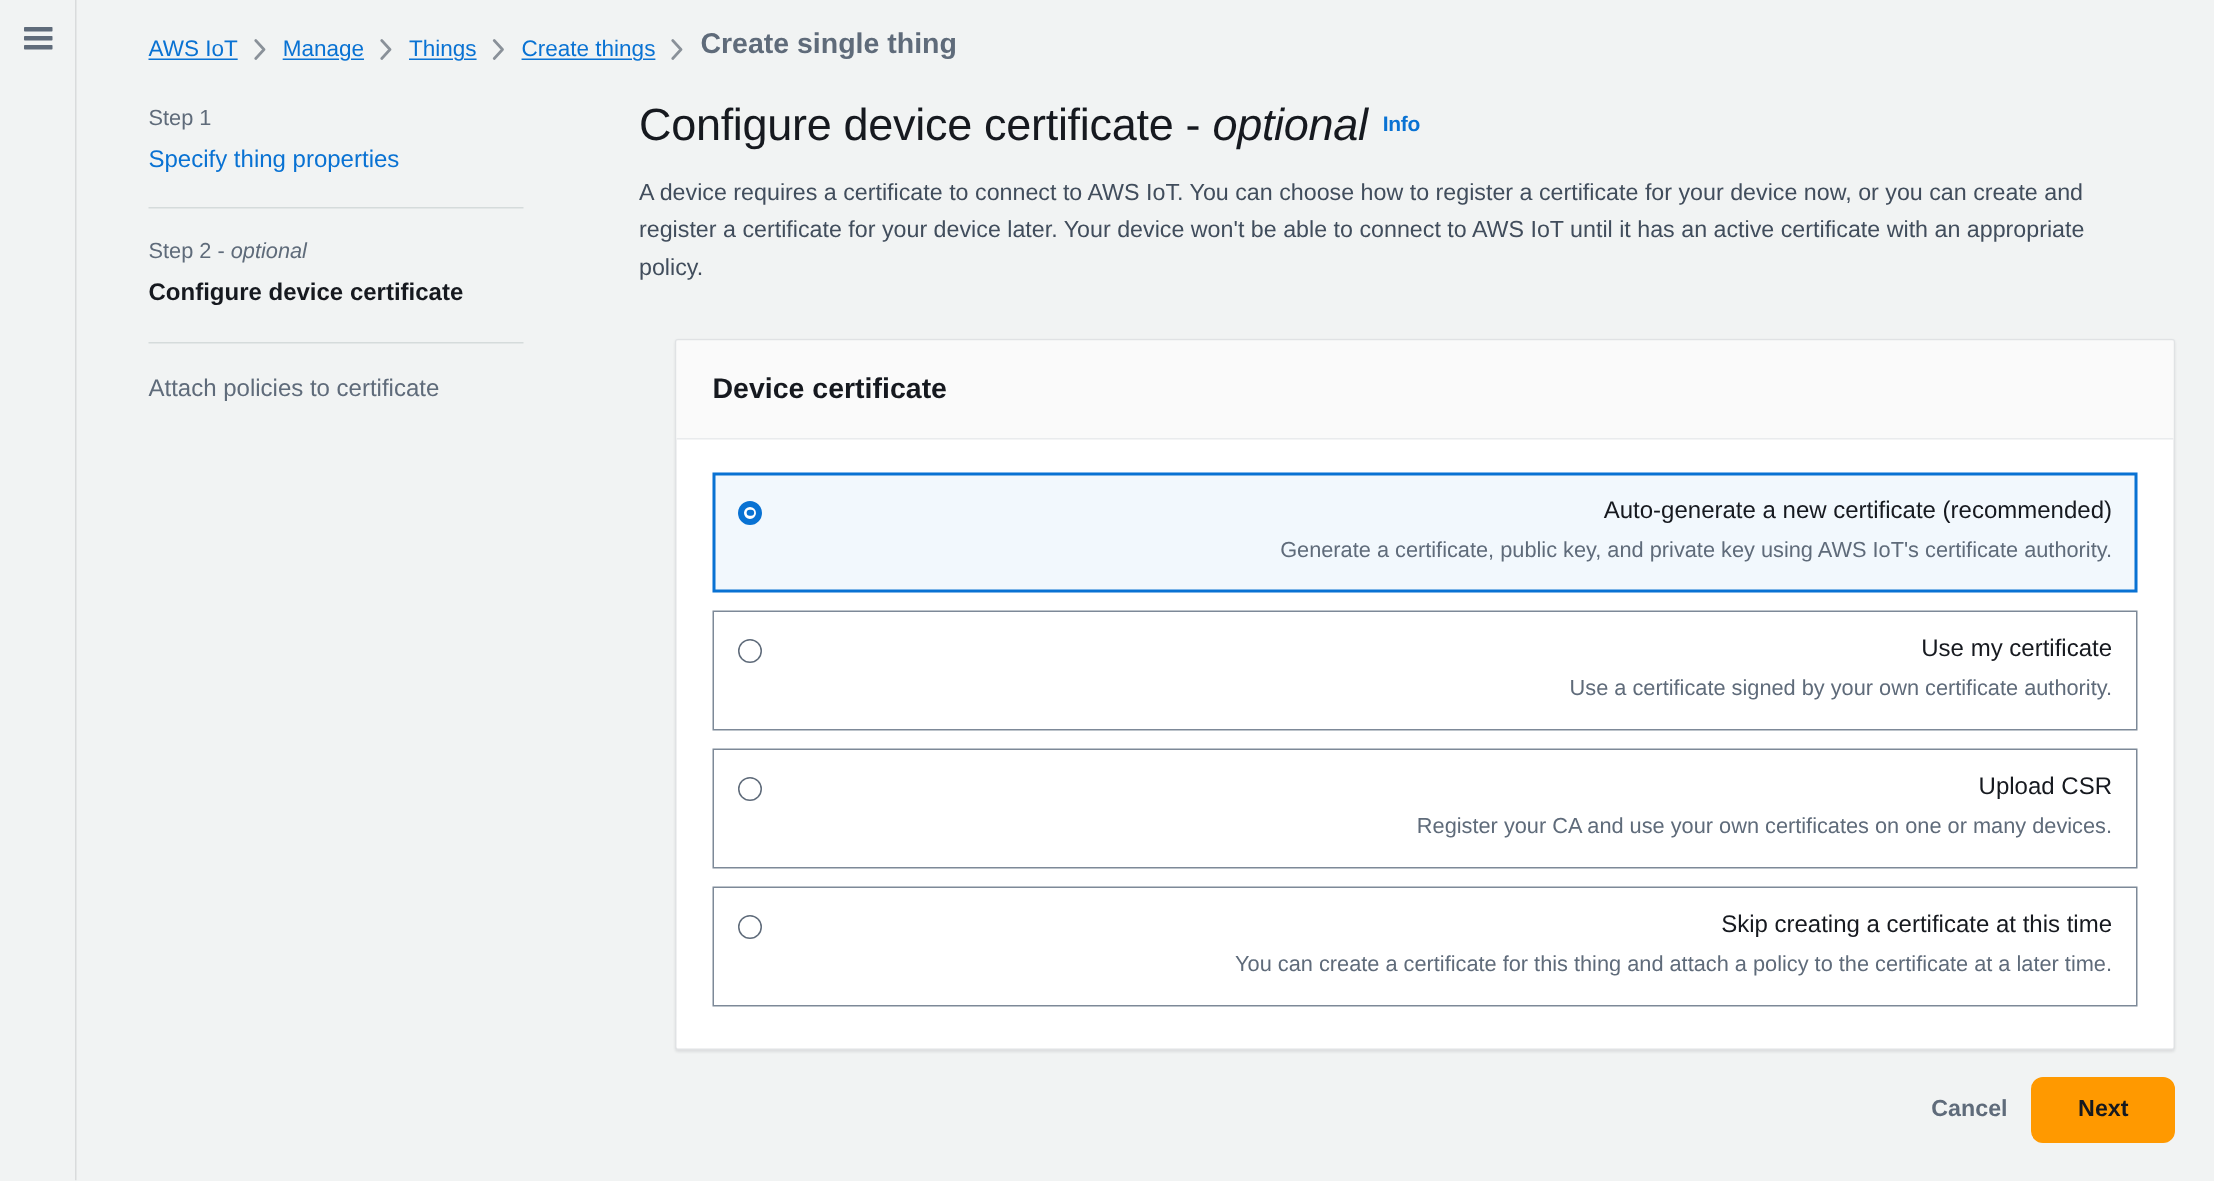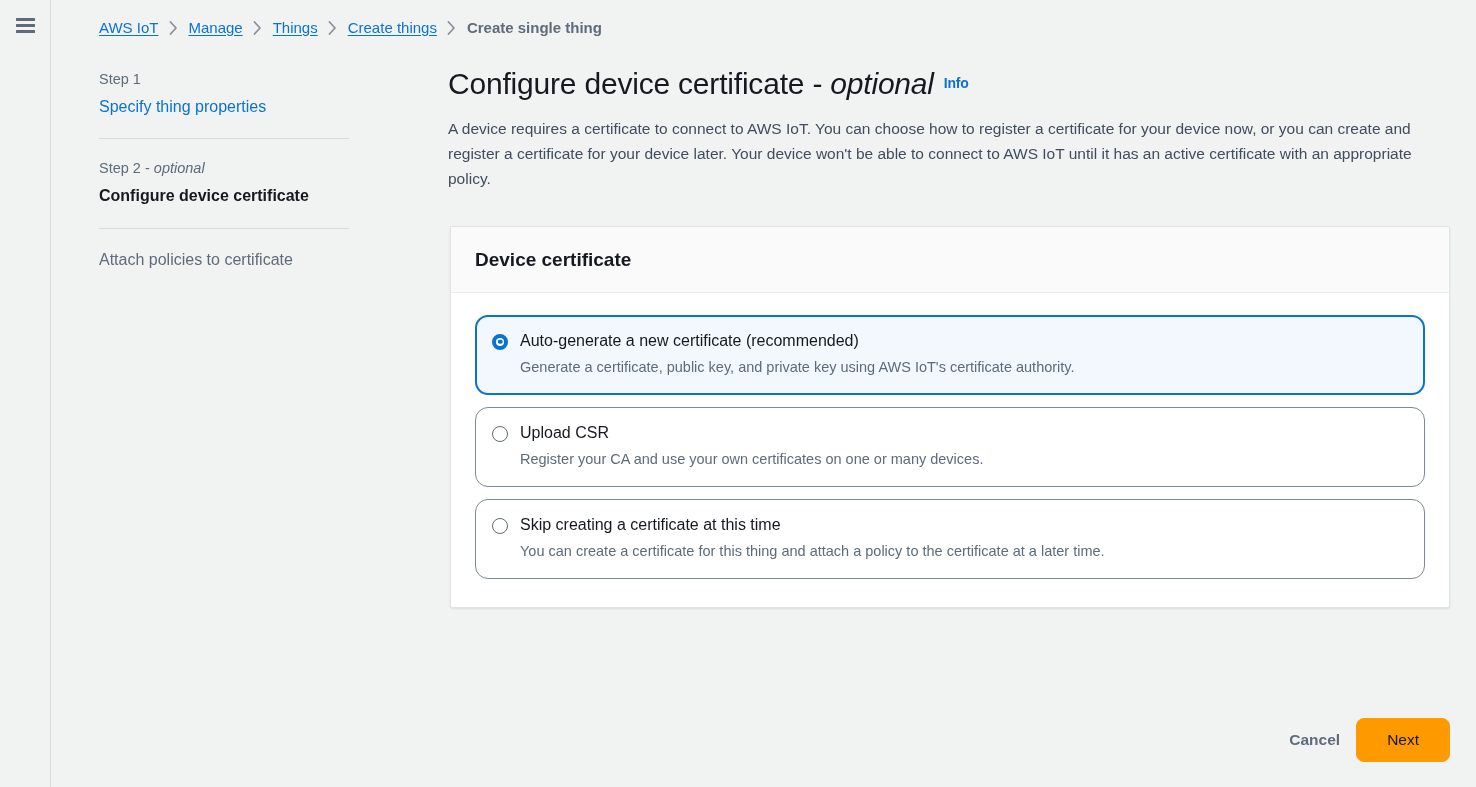--- a/index.html
+++ b/index.html
@@ -45,21 +45,21 @@
   .crumb-link {
     color: #0972d3;
     text-decoration: underline;
     text-underline-offset: 2px;
     cursor: pointer;
     font-size: 15px;
   }
   .crumb-current {
     color: #5f6b7a;
     font-weight: bold;
-    font-size: 15px;
+    font-size: 19px;
   }
   .crumb-sep {
     display: inline-flex; align-items: center; justify-content: center;
     width: 30px; height: 16px;
     color: #8a9199;
   }
   .crumb-sep svg { display: block; }
 
   
   .steps {
@@ -94,21 +94,21 @@
   .step-divider {
     height: 1px;
     background: #d5dbdb;
     margin: 21px 0 20px 0;
     width: 250px;
   }
 
   
   .main {
     position: absolute;
-    left: 448px; top: 66px;
+    left: 426px; top: 66px;
     width: 1000px;
   }
   .page-title {
     margin: 0;
     font-size: 30px;
     font-weight: normal;
     color: #16191f;
     line-height: 1.2;
     letter-spacing: -0.2px;
   }
@@ -154,26 +154,27 @@
     color: #16191f;
     line-height: 1.25;
   }
   .card-body {
     padding: 22px 24px 28px 24px;
   }
 
   
   .tile {
     border: 1px solid #7d8998;
-    border-radius: 13px;
+    border-radius: 0;
     padding: 15px 16px 16px 16px;
     margin-bottom: 12px;
     background: #ffffff;
     cursor: pointer;
     position: relative;
+    text-align: right;
   }
   .tile:last-child { margin-bottom: 0; }
   .tile.selected {
     border: 2px solid #0972d3;
     background: #f2f8fd;
     padding: 14px 15px 15px 15px;
   }
   .tile-row {
     display: flex;
     align-items: flex-start;
@@ -242,21 +243,21 @@
     color: #414d5c;
     background: #ffffff;
     border: 1px solid #414d5c;
     border-radius: 8px;
     padding: 11px 26px;
     cursor: pointer;
     font-family: inherit;
   }
   .btn-primary {
     font-size: 15.5px;
-    font-weight: normal;
+    font-weight: bold;
     color: #16191f;
     background: #ff9900;
     border: 1px solid #ff9900;
     border-radius: 8px;
     padding: 12px 30px;
     cursor: pointer;
     font-family: inherit;
   }
 </style>
 </head>
@@ -336,20 +337,29 @@
       <div class="tile selected">
         <div class="tile-row">
           <span class="radio on"></span>
           <span class="tile-text">
             <span class="tile-label">Auto-generate a new certificate (recommended)</span>
             <span class="tile-desc">Generate a certificate, public key, and private key using AWS IoT's certificate authority.</span>
           </span>
         </div>
       </div>
 
+      <div class="tile">
+        <div class="tile-row">
+          <span class="radio"></span>
+          <span class="tile-text">
+            <span class="tile-label">Use my certificate</span>
+            <span class="tile-desc">Use a certificate signed by your own certificate authority.</span>
+          </span>
+        </div>
+      </div>
 
       <div class="tile">
         <div class="tile-row">
           <span class="radio"></span>
           <span class="tile-text">
             <span class="tile-label">Upload CSR</span>
             <span class="tile-desc">Register your CA and use your own certificates on one or many devices.</span>
           </span>
         </div>
       </div>

